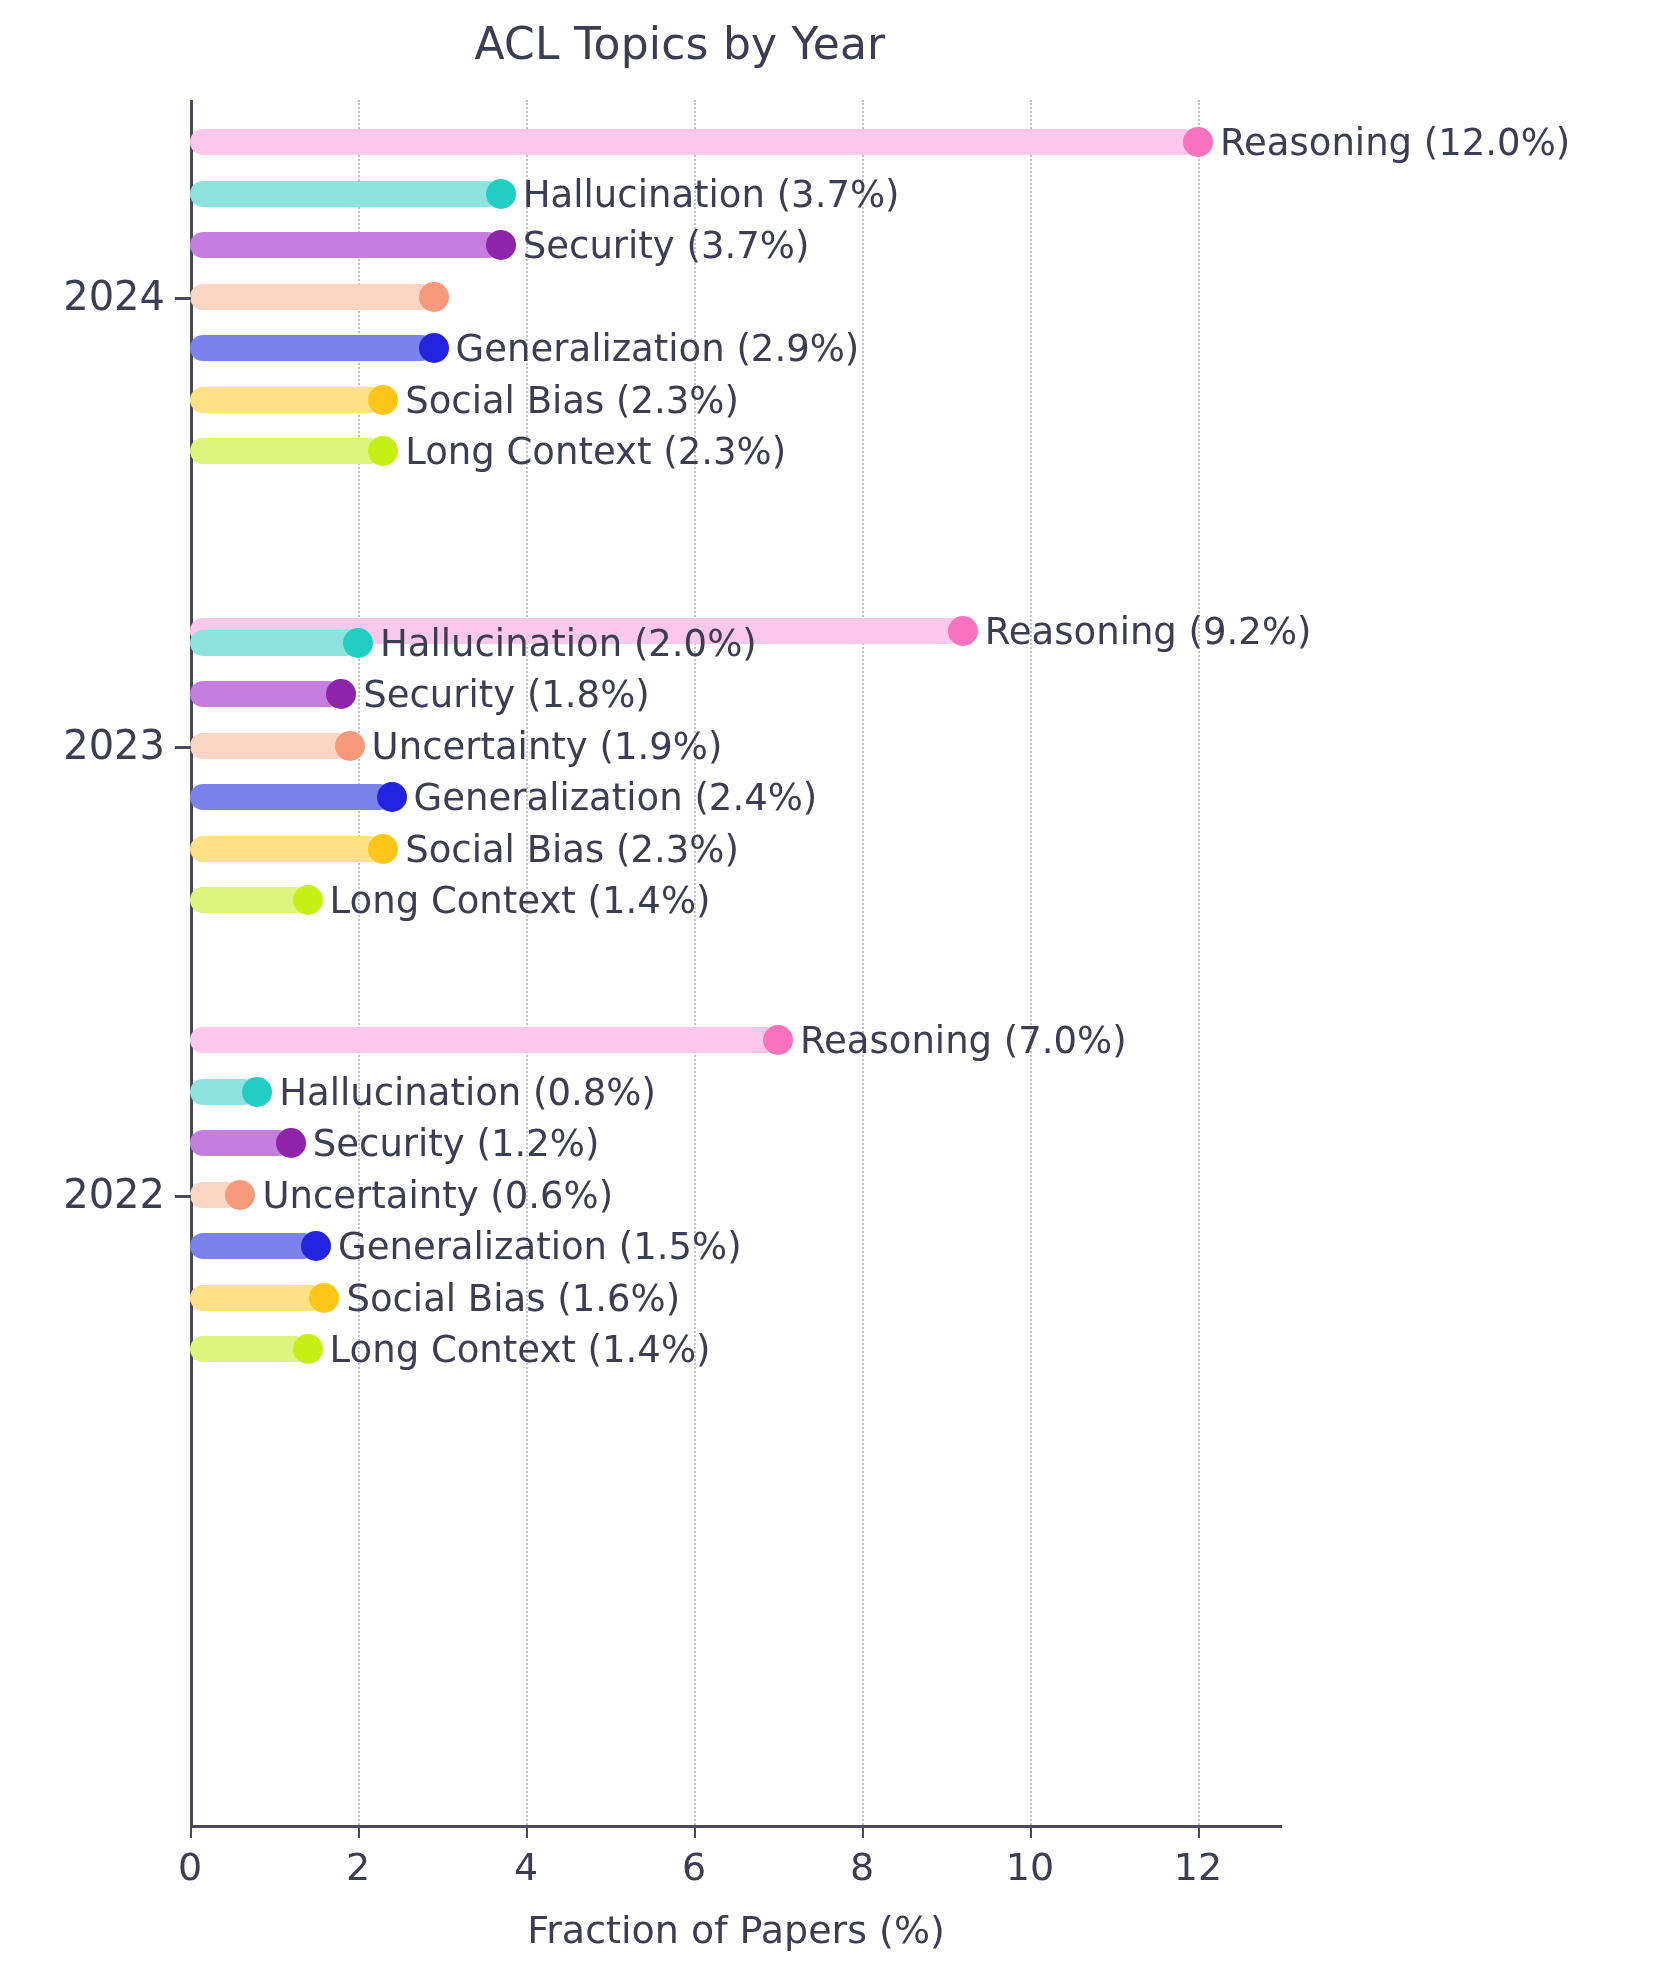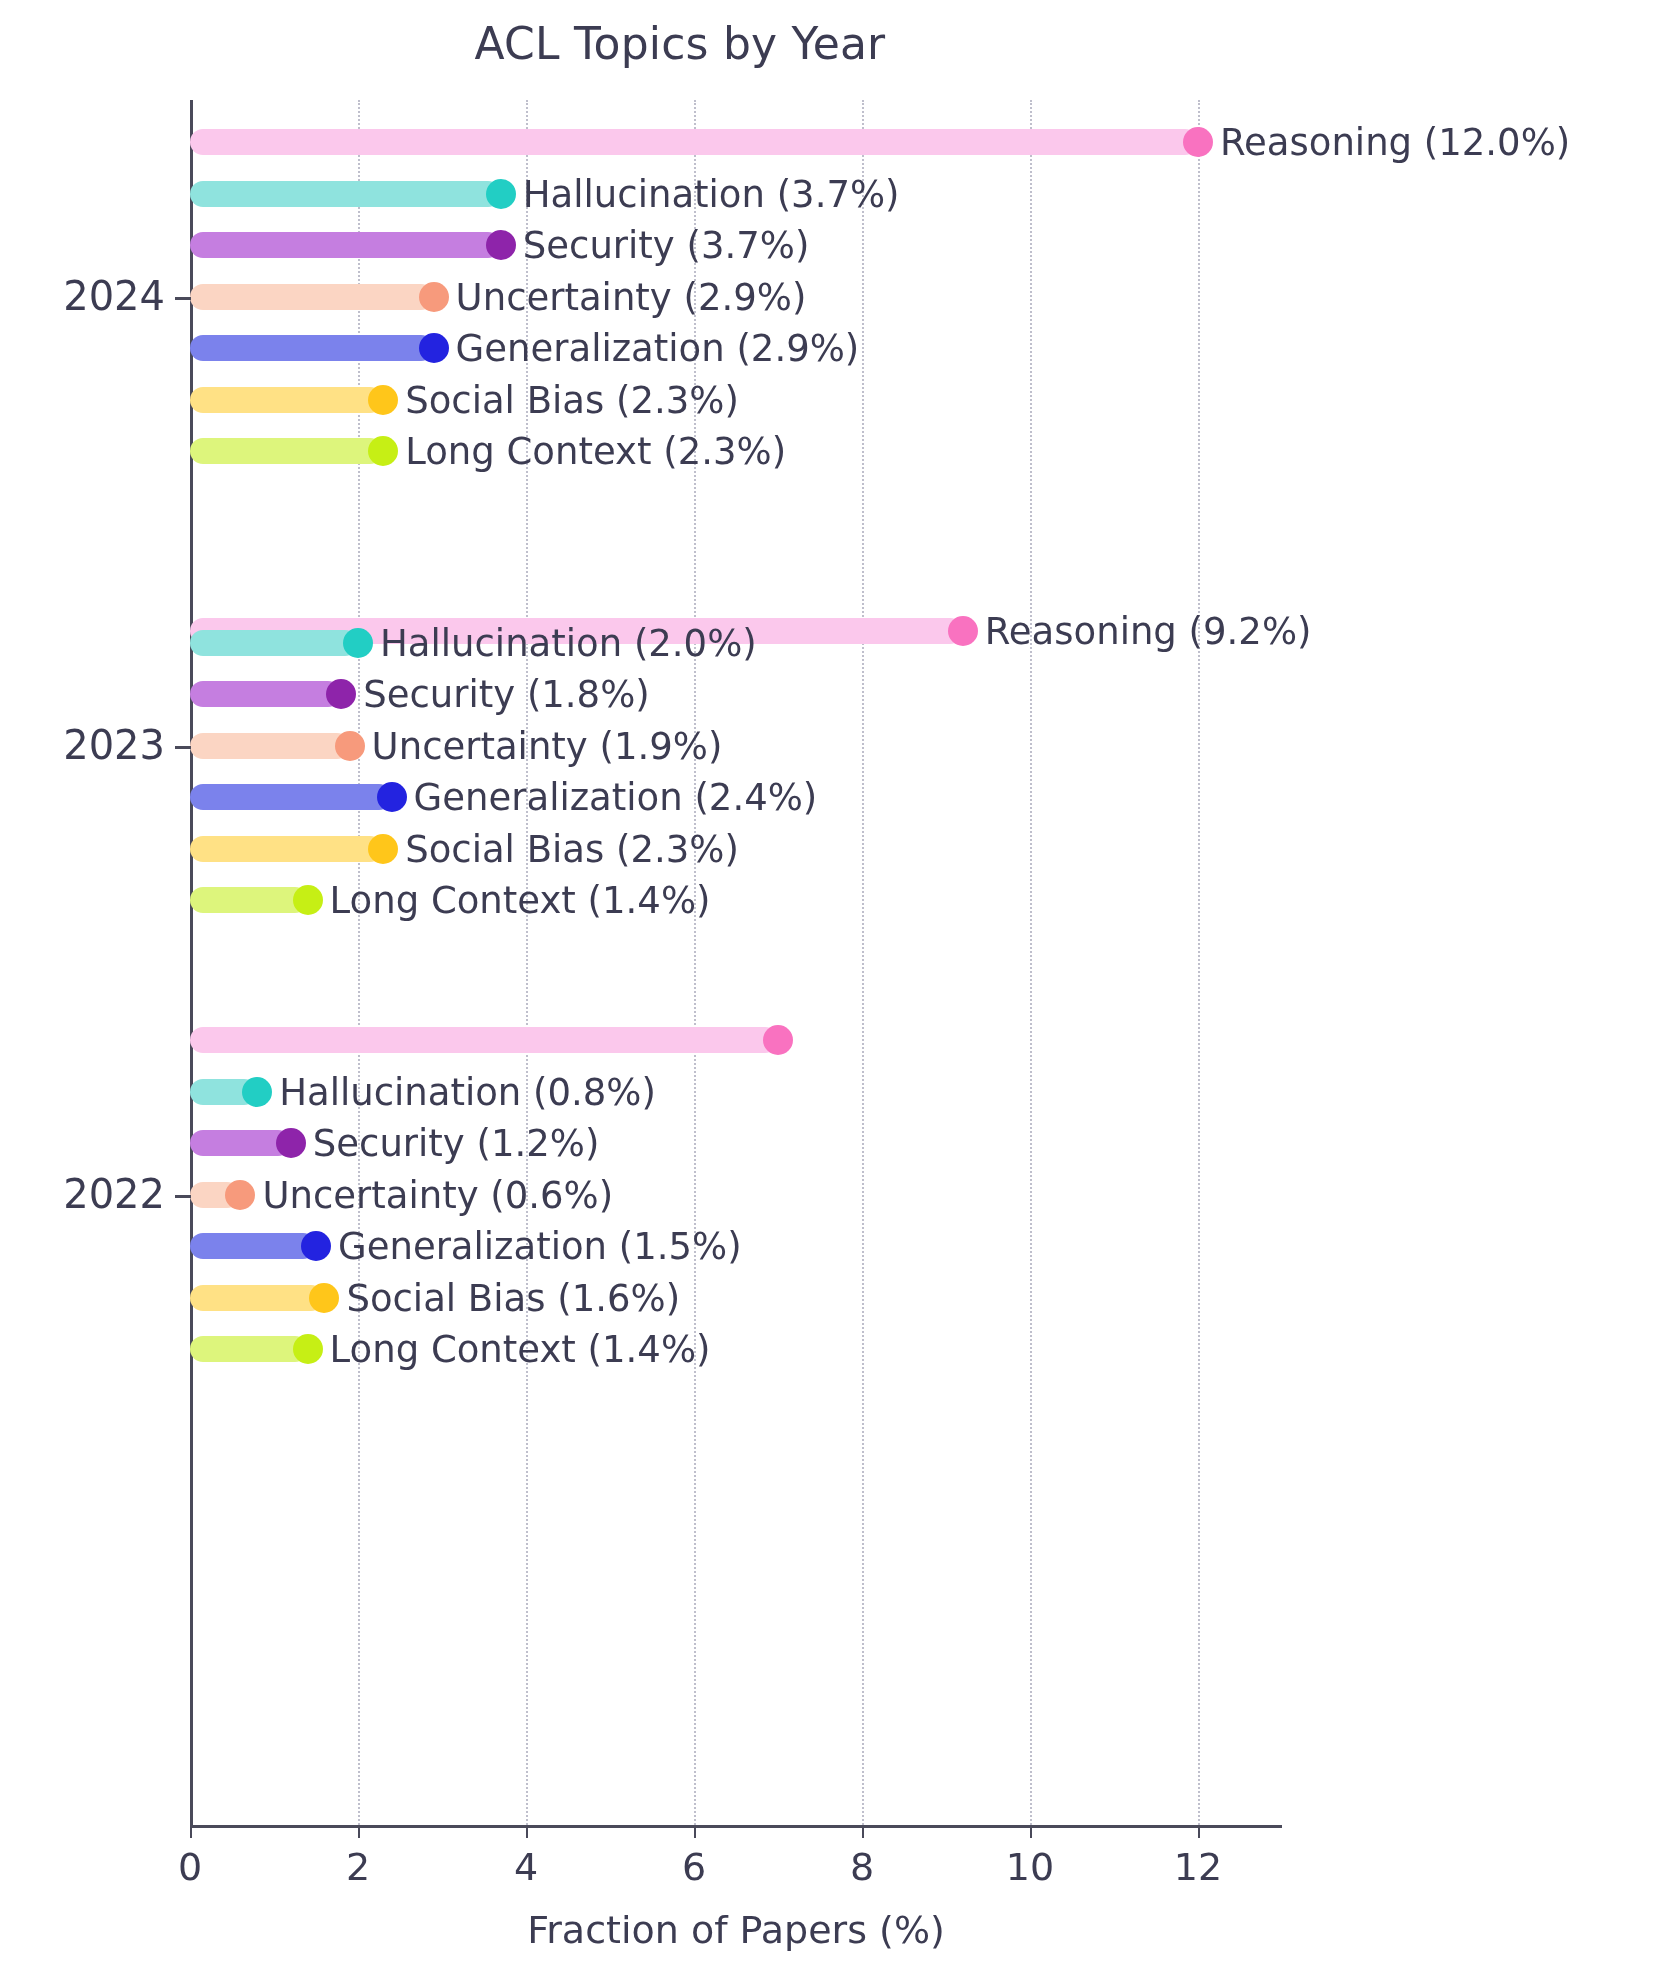--- a/index.html
+++ b/index.html
@@ -175,21 +175,20 @@
           <div class="lolli-label" style="left: 310.8px;">Hallucination (3.7%)</div>
         </div>
         <div class="lolli-row" style="top: 130px; width: 1092px;">
           <div class="lolli-stem" style="width: 310.8px; background: rgb(197, 126, 224);"></div>
           <div class="lolli-dot" style="left: 310.8px; background: rgb(142, 36, 170);"></div>
           <div class="lolli-label" style="left: 310.8px;">Security (3.7%)</div>
         </div>
         <div class="lolli-row" style="top: 181.5px; width: 1092px;">
           <div class="lolli-stem" style="width: 243.6px; background: rgb(251, 213, 195);"></div>
           <div class="lolli-dot" style="left: 243.6px; background: rgb(247, 154, 124);"></div>
-          <div class="lolli-label" style="left: 243.6px;">Uncertainty (2.9%)</div>
         </div>
         <div class="lolli-row" style="top: 233px; width: 1092px;">
           <div class="lolli-stem" style="width: 243.6px; background: rgb(123, 130, 236);"></div>
           <div class="lolli-dot" style="left: 243.6px; background: rgb(35, 35, 224);"></div>
           <div class="lolli-label" style="left: 243.6px;">Generalization (2.9%)</div>
         </div>
         <div class="lolli-row" style="top: 284.5px; width: 1092px;">
           <div class="lolli-stem" style="width: 193.2px; background: rgb(255, 225, 133);"></div>
           <div class="lolli-dot" style="left: 193.2px; background: rgb(255, 198, 26);"></div>
           <div class="lolli-label" style="left: 193.2px;">Social Bias (2.3%)</div>
@@ -230,20 +229,21 @@
           <div class="lolli-label" style="left: 193.2px;">Social Bias (2.3%)</div>
         </div>
         <div class="lolli-row" style="top: 785px; width: 1092px;">
           <div class="lolli-stem" style="width: 117.6px; background: rgb(221, 245, 124);"></div>
           <div class="lolli-dot" style="left: 117.6px; background: rgb(198, 239, 21);"></div>
           <div class="lolli-label" style="left: 117.6px;">Long Context (1.4%)</div>
         </div>
         <div class="lolli-row" style="top: 925px; width: 1092px;">
           <div class="lolli-stem" style="width: 588px; background: rgb(251, 200, 236);"></div>
           <div class="lolli-dot" style="left: 588px; background: rgb(249, 114, 192);"></div>
+          <div class="lolli-label" style="left: 588px;">Reasoning (7.0%)</div>
         </div>
         <div class="lolli-row" style="top: 976.5px; width: 1092px;">
           <div class="lolli-stem" style="width: 67.2px; background: rgb(143, 227, 222);"></div>
           <div class="lolli-dot" style="left: 67.2px; background: rgb(34, 206, 196);"></div>
           <div class="lolli-label" style="left: 67.2px;">Hallucination (0.8%)</div>
         </div>
         <div class="lolli-row" style="top: 1028px; width: 1092px;">
           <div class="lolli-stem" style="width: 100.8px; background: rgb(197, 126, 224);"></div>
           <div class="lolli-dot" style="left: 100.8px; background: rgb(142, 36, 170);"></div>
           <div class="lolli-label" style="left: 100.8px;">Security (1.2%)</div>

